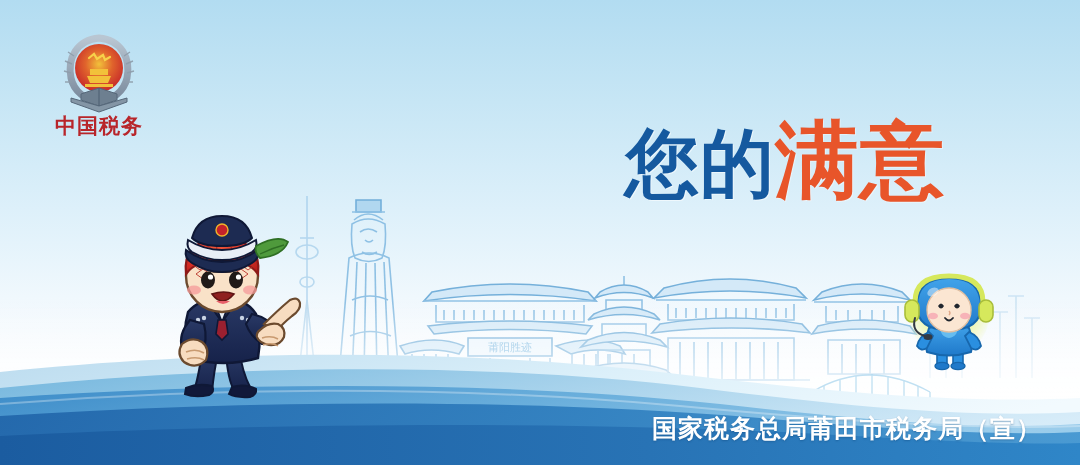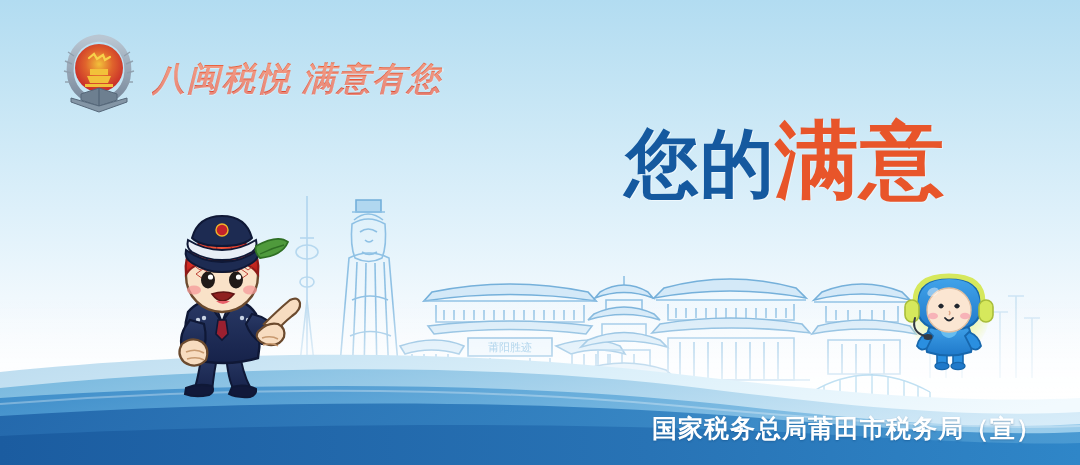--- a/index.html
+++ b/index.html
@@ -357,23 +357,23 @@
       <path d="M26 48 l24 0 l-3 7 l-18 0 Z" fill="#f2c13a"></path>
       <path d="M29 41 l18 0 l0 6 l-18 0 Z" fill="#f2c13a"></path>
       <path d="M24 56 l28 0 l0 3 l-28 0 Z" fill="#f2c13a"></path>
 
       <g fill="#6d7f90" stroke="#56687a" stroke-width="1">
         <path d="M20 66 L38 60 L56 66 L56 72 L38 78 L20 72 Z"></path>
         <path d="M10 70 L38 78 L66 70 L66 74 L38 84 L10 74 Z" fill="#8496a6"></path>
       </g>
       <path d="M38 60 L38 78" stroke="#4d5f70" stroke-width="1"></path>
     </svg>
+    <div class="emblem-caption">中国税务</div>
   </div>
 
-  <div class="slogan">八闽税悦  满意有您</div>
 
   <div id="headline">
     <div class="hl-line1">
       <span class="hl-blue">您的</span><span class="hl-orange">满意</span>
     </div>
   </div>
 
   <svg id="mascot-left" viewBox="0 0 182 198">
     <defs>
       <radialGradient id="lycheeGrad" cx="0.42" cy="0.35" r="0.75">

